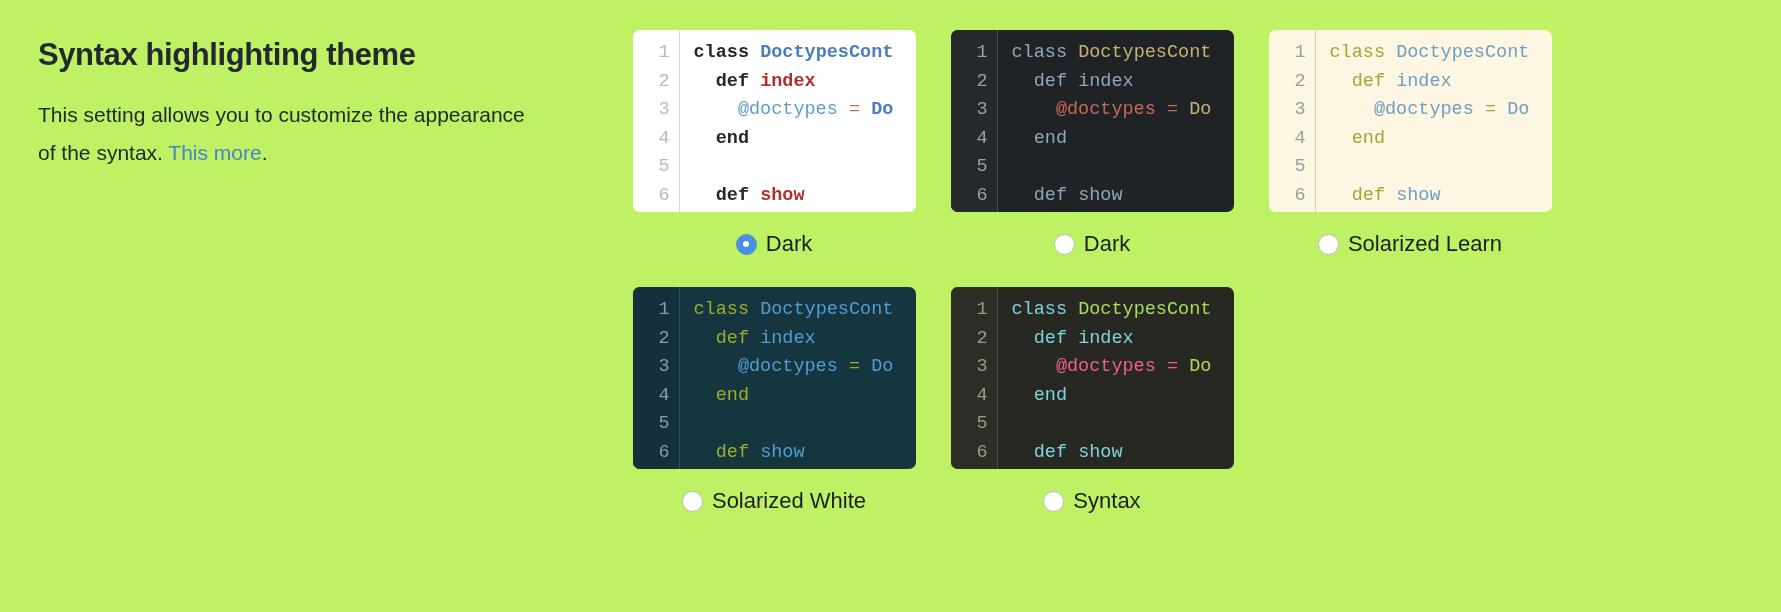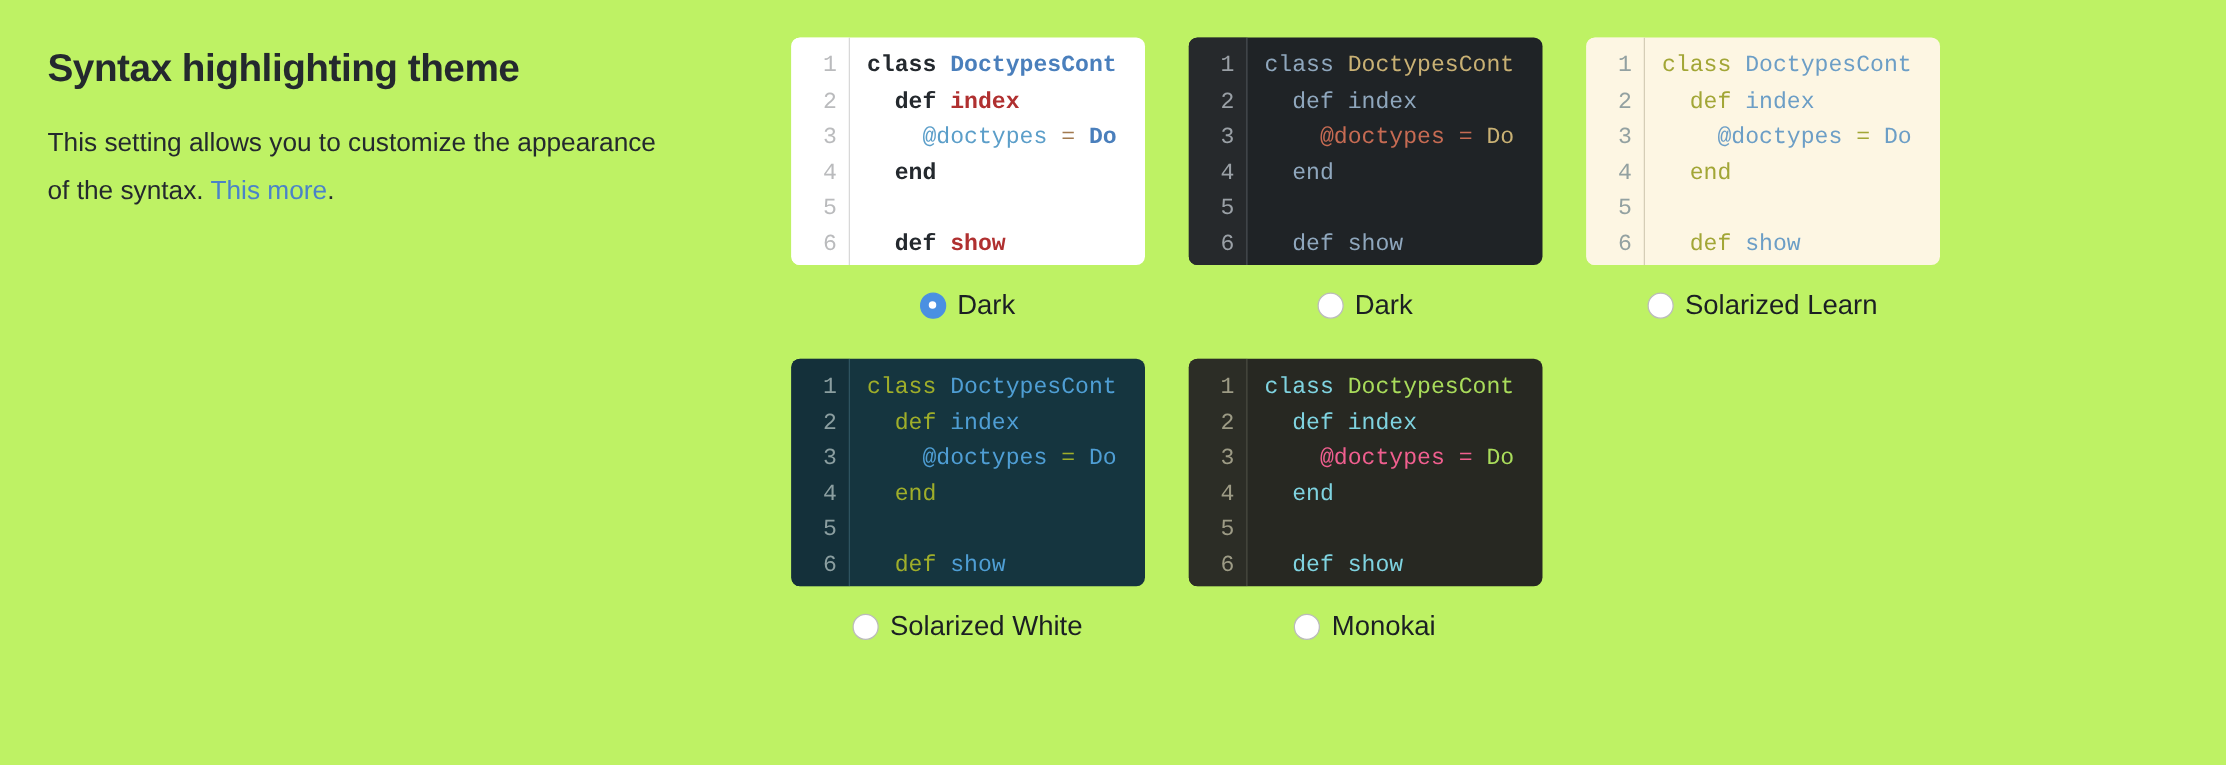--- a/index.html
+++ b/index.html
@@ -220,19 +220,19 @@
               <div>2</div>
               <div>3</div>
               <div>4</div>
               <div>5</div>
               <div>6</div>
             </div>
             <div class="codebody" style="border-left-color: rgb(75, 76, 67); color: rgb(214, 214, 204);"><div class="ln"><span style="color: rgb(127, 211, 224); font-weight: normal;">class </span><span style="color: rgb(169, 220, 91); font-weight: normal;">DoctypesCont</span></div><div class="ln"><span style="color: rgb(127, 211, 224); font-weight: normal;">  def </span><span style="color: rgb(127, 211, 224); font-weight: normal;">index</span></div><div class="ln"><span style="color: rgb(240, 95, 143);">    @doctypes</span><span style="color: rgb(240, 95, 143);"> = </span><span style="color: rgb(169, 220, 91); font-weight: normal;">Do</span></div><div class="ln"><span style="color: rgb(127, 211, 224); font-weight: normal;">  end</span></div><div class="ln">&nbsp;</div><div class="ln"><span style="color: rgb(127, 211, 224); font-weight: normal;">  def </span><span style="color: rgb(127, 211, 224); font-weight: normal;">show</span></div></div>
           </div>
           <div class="opt">
             <span class="radio"></span>
-            <span class="opt-label">Monokai</span>
+            <span class="opt-label">Syntax</span>
           </div>
         </div>
       </div>
   </div>
 
 </div>
 
 </body></html>

